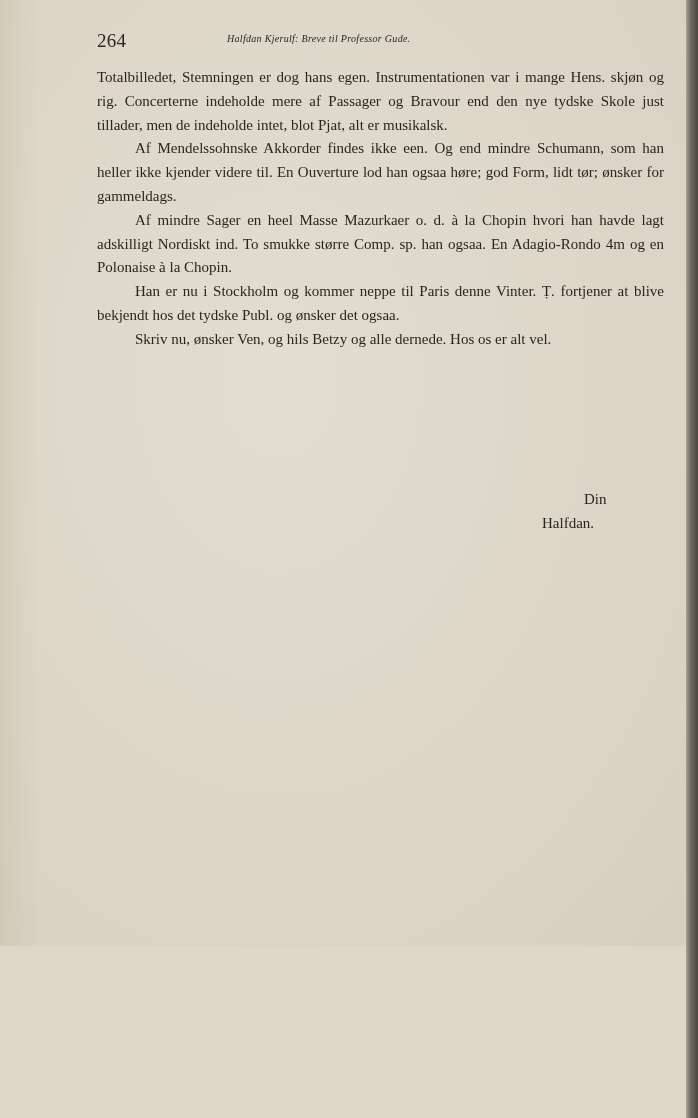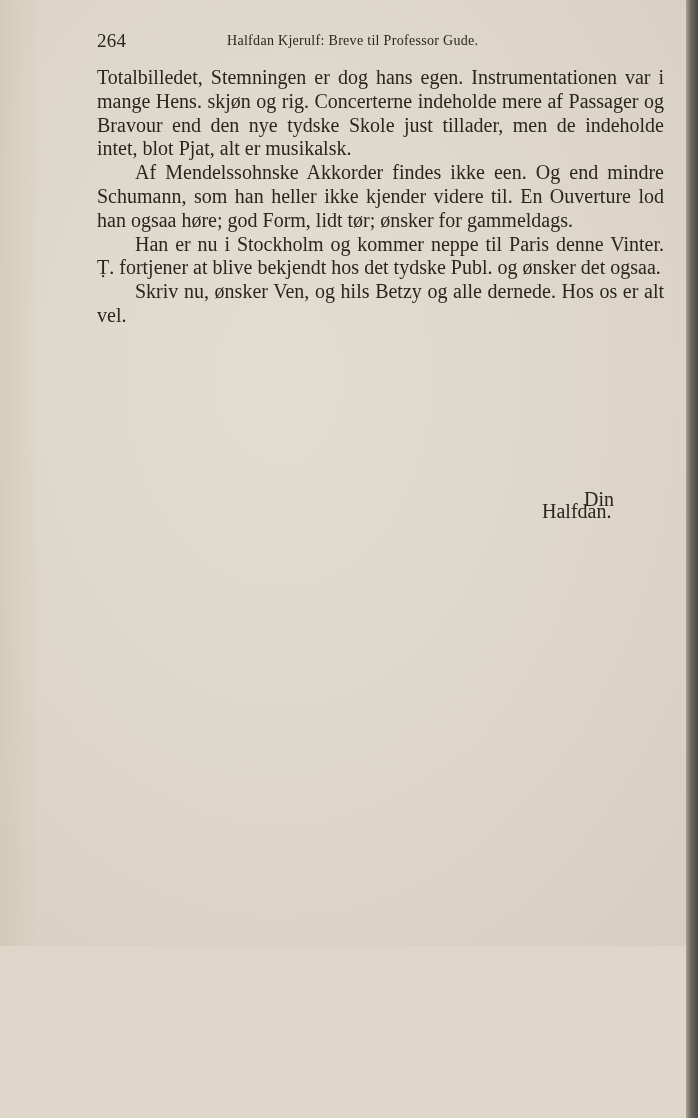--- a/index.html
+++ b/index.html
@@ -22,25 +22,25 @@
   }
   .header {
     position: absolute; top: 30px; left: 97px; width: 560px; height: 24px;
   }
   .page-number {
     position: absolute; left: 0; top: 0;
     font-size: 19px; letter-spacing: 0.2px;
   }
   .running-head {
     position: absolute; left: 130px; top: 3px;
-    font-size: 14px; letter-spacing: 0.3px;
+    font-size: 10px; letter-spacing: 0.3px; font-style: italic;
   }
   .body-text {
     position: absolute; top: 66px; left: 97px; width: 567px;
-    font-size: 20px; line-height: 23.8px;
+    font-size: 15px; line-height: 23.8px;
     text-align: justify;
   }
   .para { margin: 0; text-indent: 0; }
   .para.indent { text-indent: 38px; }
   .signature {
     position: absolute; left: 0; width: 567px;
   }
   .sig-line { position: absolute; white-space: nowrap; }
 </style>
 </head>
@@ -49,23 +49,24 @@
 <div class="page">
 
   <div class="header">
     <span class="page-number">264</span>
     <span class="running-head">Halfdan Kjerulf: Breve til Professor Gude.</span>
   </div>
 
   <div class="body-text">
     <p class="para">Totalbilledet, Stemningen er dog hans egen. Instrumentationen var i mange Hens. skjøn og rig. Concerterne indeholde mere af Passager og Bravour end den nye tydske Skole just tillader, men de indeholde intet, blot Pjat, alt er musikalsk.</p>
     <p class="para indent">Af Mendelssohnske Akkorder findes ikke een. Og end mindre Schumann, som han heller ikke kjender videre til. En Ouverture lod han ogsaa høre; god Form, lidt tør; ønsker for gammeldags.</p>
+    <p class="para indent">Af mindre Sager en heel Masse Mazurkaer o. d. à la Chopin hvori han havde lagt adskilligt Nordiskt ind. To smukke større Comp. sp. han ogsaa. En Adagio-Rondo 4m og en Polonaise à la Chopin.</p>
     <p class="para indent">Han er nu i Stockholm og kommer neppe til Paris denne Vinter. Ṭ. fortjener at blive bekjendt hos det tydske Publ. og ønsker det ogsaa.</p>
     <p class="para indent">Skriv nu, ønsker Ven, og hils Betzy og alle dernede. Hos os er alt vel.</p>
 
     <div class="signature" style="top: 422px;">
       <span class="sig-line" style="left: 465px; top: 0; margin-left: 22px;">Din</span>
-      <span class="sig-line" style="left: 445px; top: 12px;">Halfdan.</span>
+      <span class="sig-line" style="left: 445px; top: 24px;">Halfdan.</span>
     </div>
   </div>
 
   <div class="edge"></div>
 </div>
 
 </body></html>

